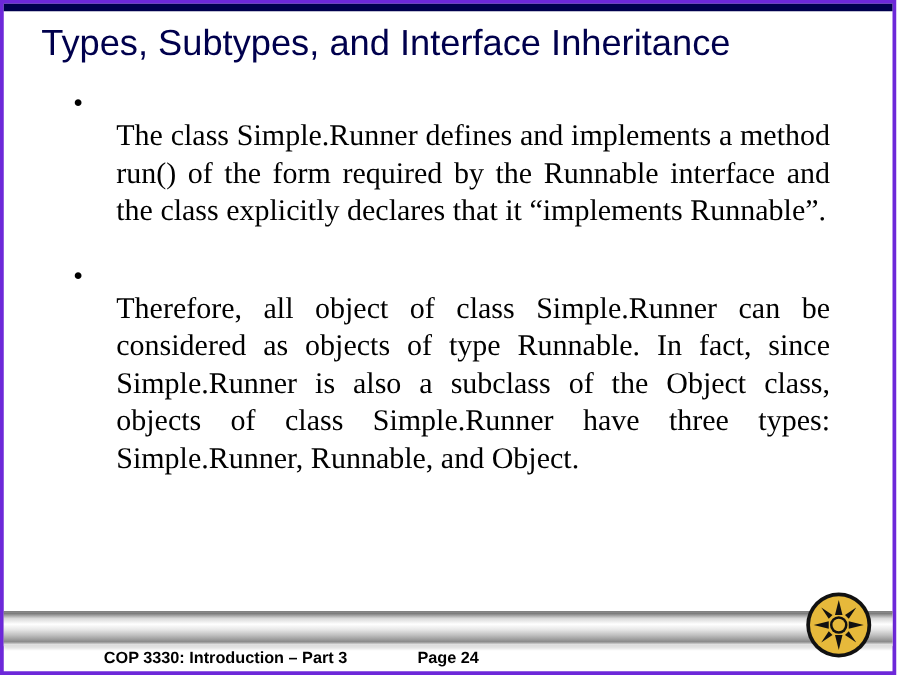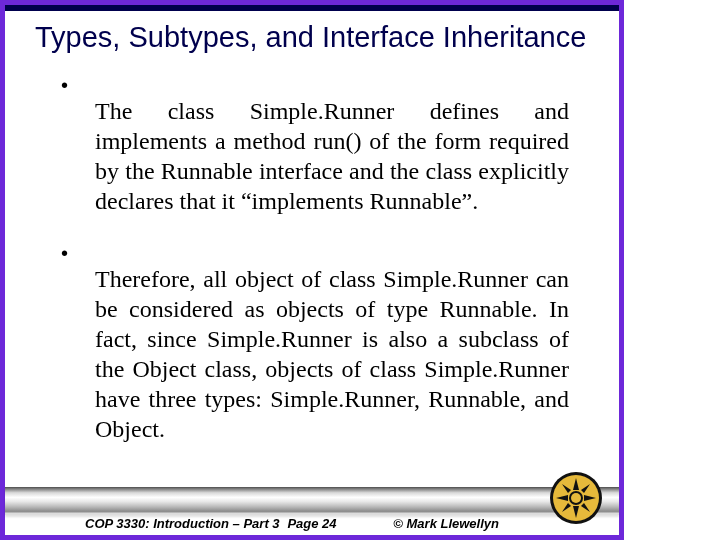--- a/index.html
+++ b/index.html
@@ -1,21 +1,21 @@
 <!DOCTYPE html>
 <html><head>
 <meta charset="utf-8">
 <style>
   * { margin: 0; padding: 0; box-sizing: border-box; }
   html, body { width: 720px; height: 540px; overflow: hidden; font-family: Arial, Helvetica, sans-serif; background: #fff; }
   .slide {
-    width: 624px;
+    width: 717px;
     height: 540px;
     background: #fff;
-    border: 5px solid #6d28d9;
+    border: 3px solid #6d28d9;
     position: relative;
     display: flex;
     flex-direction: column;
   }
   .top-bar {
     height: 6px;
     background: #00004d;
     width: 100%;
     flex: 0 0 auto;
   }
@@ -80,21 +80,20 @@
   }
   .footer-text {
     position: absolute;
     bottom: 4px;
     width: 100%;
     display: flex;
     justify-content: space-between;
     padding: 0 120px 0 80px;
     font-family: Arial, sans-serif;
     font-size: 13px;
-    font-style: italic;
     font-weight: bold;
     color: #000;
   }
   .footer-text .center { position: absolute; left: 50%; transform: translateX(-50%); }
   .logo {
     position: absolute;
     right: 16px;
     bottom: 10px;
     width: 54px;
     height: 54px;
@@ -117,21 +116,20 @@
         <span class="dot">•</span>
         <span class="text">Therefore, all object of class Simple.Runner can be considered as objects of type Runnable.  In fact, since Simple.Runner is also a subclass of the Object class, objects of class Simple.Runner have three types: Simple.Runner, Runnable, and Object.</span>
       </li>
     </ul>
   </div>
   <div class="footer">
     <div class="footer-bar"></div>
     <div class="footer-text">
       <span>COP 3330:  Introduction – Part 3</span>
       <span class="center">Page 24</span>
-      <span>© Mark Llewellyn</span>
     </div>
     <div class="logo">
       <svg viewBox="0 0 54 54">
         <circle cx="27" cy="27" r="26" fill="#111"></circle>
         <circle cx="27" cy="27" r="23" fill="#e6b93b"></circle>
         <g transform="translate(27,27)">
           <g fill="#111">
             <path d="M0,-20 L3,-8 L-3,-8 Z"></path>
             <path d="M0,20 L3,8 L-3,8 Z"></path>
             <path d="M-20,0 L-8,3 L-8,-3 Z"></path>

